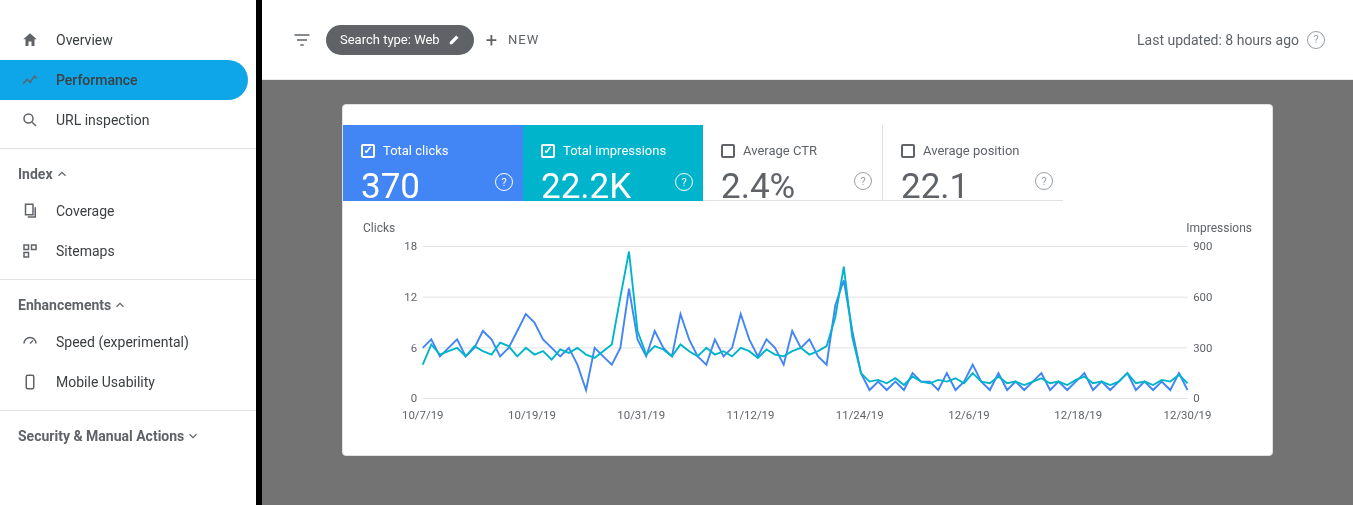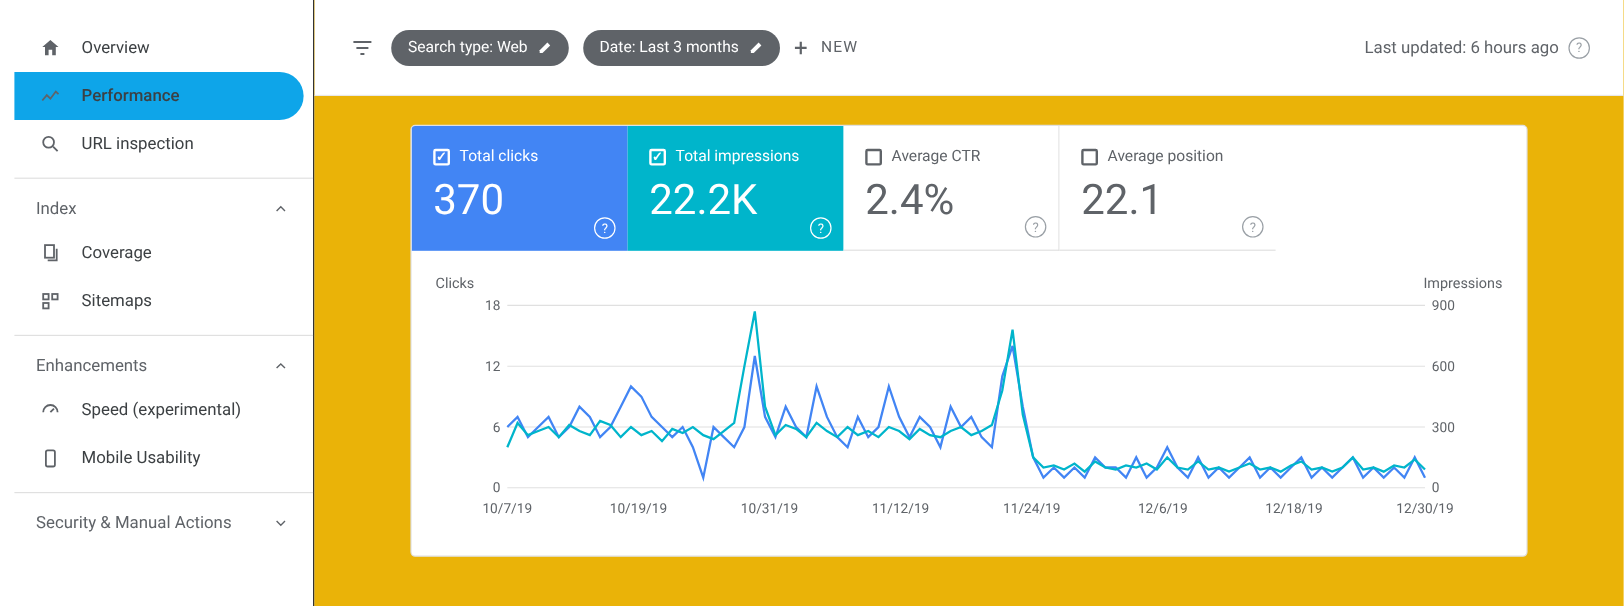--- a/index.html
+++ b/index.html
@@ -1,40 +1,40 @@
 <!DOCTYPE html>
 <html><head>
 <meta charset="utf-8">
 <style>
   * { margin: 0; padding: 0; box-sizing: border-box; font-family: Roboto, Arial, sans-serif; }
   body { background: #fff; color: #3c4043; width: 1353px; height: 505px; overflow: hidden; }
   .app { display: flex; height: 100%; }
-  .sidebar { width: 262px; border-right: 1px solid #000000; background: #fff; overflow-y: auto; padding-top: 20px; padding-left: 12px; }
+  .sidebar { width: 262px; border-right: 6px solid #000000; background: #fff; overflow-y: auto; padding-top: 20px; }
   .sidebar::-webkit-scrollbar { width: 14px; }
   .sidebar::-webkit-scrollbar-thumb { background: #c0c0c0; border-radius: 10px; border: 3px solid #fff; }
   .nav-item { display: flex; align-items: center; height: 40px; padding: 0 18px; cursor: pointer; font-size: 14px; color: #3c4043; }
   .nav-item.active { background: #0ea5e9; font-weight: 500; border-radius: 0 20px 20px 0; margin-right: 8px; }
   .nav-item .icon { width: 24px; height: 24px; display: flex; align-items: center; justify-content: center; margin-right: 14px; color: #5f6368; }
-  .nav-section { display: flex; align-items: center; justify-content: space-between; padding: 16px 18px 8px 18px; font-size: 14px; color: #5f6368; border-top: 1px solid #e0e0e0; margin-top: 8px; cursor: pointer; }
+  .nav-section { display: flex; align-items: center; justify-content: flex-start; padding: 16px 18px 8px 18px; font-size: 14px; color: #5f6368; border-top: 1px solid #e0e0e0; margin-top: 8px; cursor: pointer; font-weight: bold; }
   .nav-section .chev { width: 18px; height: 18px; display: flex; align-items: center; justify-content: center; }
 
-  .main { flex: 1; background: #eab308; position: relative; overflow: hidden; }
+  .main { flex: 1; background: #737373; position: relative; overflow: hidden; }
   .topbar { height: 80px; display: flex; align-items: center; justify-content: space-between; padding: 0 28px; border-bottom: 1px solid #e8e8e8; background: #fff; }
   .filters { display: flex; align-items: center; gap: 12px; }
   .filter-icon { width: 24px; height: 24px; display: flex; align-items: center; justify-content: center; color: #5f6368; cursor: pointer; }
   .chip { background: #5f6368; color: #fff; border-radius: 16px; padding: 7px 10px 7px 14px; font-size: 13px; display: flex; align-items: center; gap: 8px; cursor: pointer; }
   .chip .pen { width: 16px; height: 16px; }
   .new-btn { display: flex; align-items: center; gap: 10px; color: #5f6368; font-size: 13px; cursor: pointer; letter-spacing: 1px; }
   .new-btn .plus { font-size: 20px; line-height: 1; }
   .updated { display: flex; align-items: center; gap: 8px; color: #5f6368; font-size: 14px; }
   .help-circ { width: 18px; height: 18px; border: 1.5px solid #9aa0a6; border-radius: 50%; display: flex; align-items: center; justify-content: center; font-size: 11px; color: #9aa0a6; }
 
   .card { margin: 24px 80px 24px 80px; background: #fff; border: 1px solid #e0e0e0; border-radius: 4px; overflow: hidden; }
   .tiles { display: flex; }
-  .tile { position: relative; width: 180px; height: 104px; padding: 18px 16px 14px 18px; border-right: 1px solid #e0e0e0; border-bottom: 1px solid #e0e0e0; background: #fff; cursor: pointer; }
+  .tile { position: relative; width: 180px; height: 76px; padding: 18px 16px 14px 18px; border-right: 1px solid #e0e0e0; border-bottom: 1px solid #e0e0e0; background: #fff; cursor: pointer; margin-top: 20px; }
   .tile:last-child { border-right: none; }
   .tile .title-row { display: flex; align-items: center; gap: 8px; font-size: 13px; }
   .tile .value { font-size: 35px; margin-top: 8px; font-weight: 400; color: #5f6368; }
   .tile .help { position: absolute; right: 10px; bottom: 10px; }
   .tile.blue { background: #4285f4; color: #fff; border: none; }
   .tile.teal { background: #00b5cb; color: #fff; border: none; }
   .tile.blue .value, .tile.teal .value { color: #fff; }
   .chk { width: 14px; height: 14px; border: 2px solid currentColor; border-radius: 2px; display: inline-flex; align-items: center; justify-content: center; }
   .chk.checked::after { content: "✓"; font-size: 11px; line-height: 1; font-weight: bold; }
   .tile.plain .chk { border-color: #5f6368; color: #5f6368; }
@@ -150,33 +150,27 @@
             <svg width="20" height="20" viewBox="0 0 24 24" fill="#5f6368">
               <path d="M3 5h18v2H3zM6 11h12v2H6zM10 17h4v2h-4z"></path>
             </svg>
           </span>
         <div class="chip">
           <span>Search type: Web</span>
           <span class="pen"><svg width="14" height="14" viewBox="0 0 24 24" fill="#fff">
                 <path d="M3 17l11-11 4 4L7 21H3v-4z"></path>
               </svg></span>
         </div>
-        <div class="chip">
-          <span>Date: Last 3 months</span>
-          <span class="pen"><svg width="14" height="14" viewBox="0 0 24 24" fill="#fff">
-                <path d="M3 17l11-11 4 4L7 21H3v-4z"></path>
-              </svg></span>
-        </div>
         <div class="new-btn">
           <span class="plus">+</span>
           <span>NEW</span>
         </div>
       </div>
       <div class="updated">
-        <span>Last updated: 6 hours ago</span>
+        <span>Last updated: 8 hours ago</span>
         <span class="help-circ">?</span>
       </div>
     </div>
 
     <div class="card">
       <div class="tiles">
         <div class="tile blue">
           <div class="title-row">
               <span class="chk checked"></span>
               <span>Total clicks</span>

